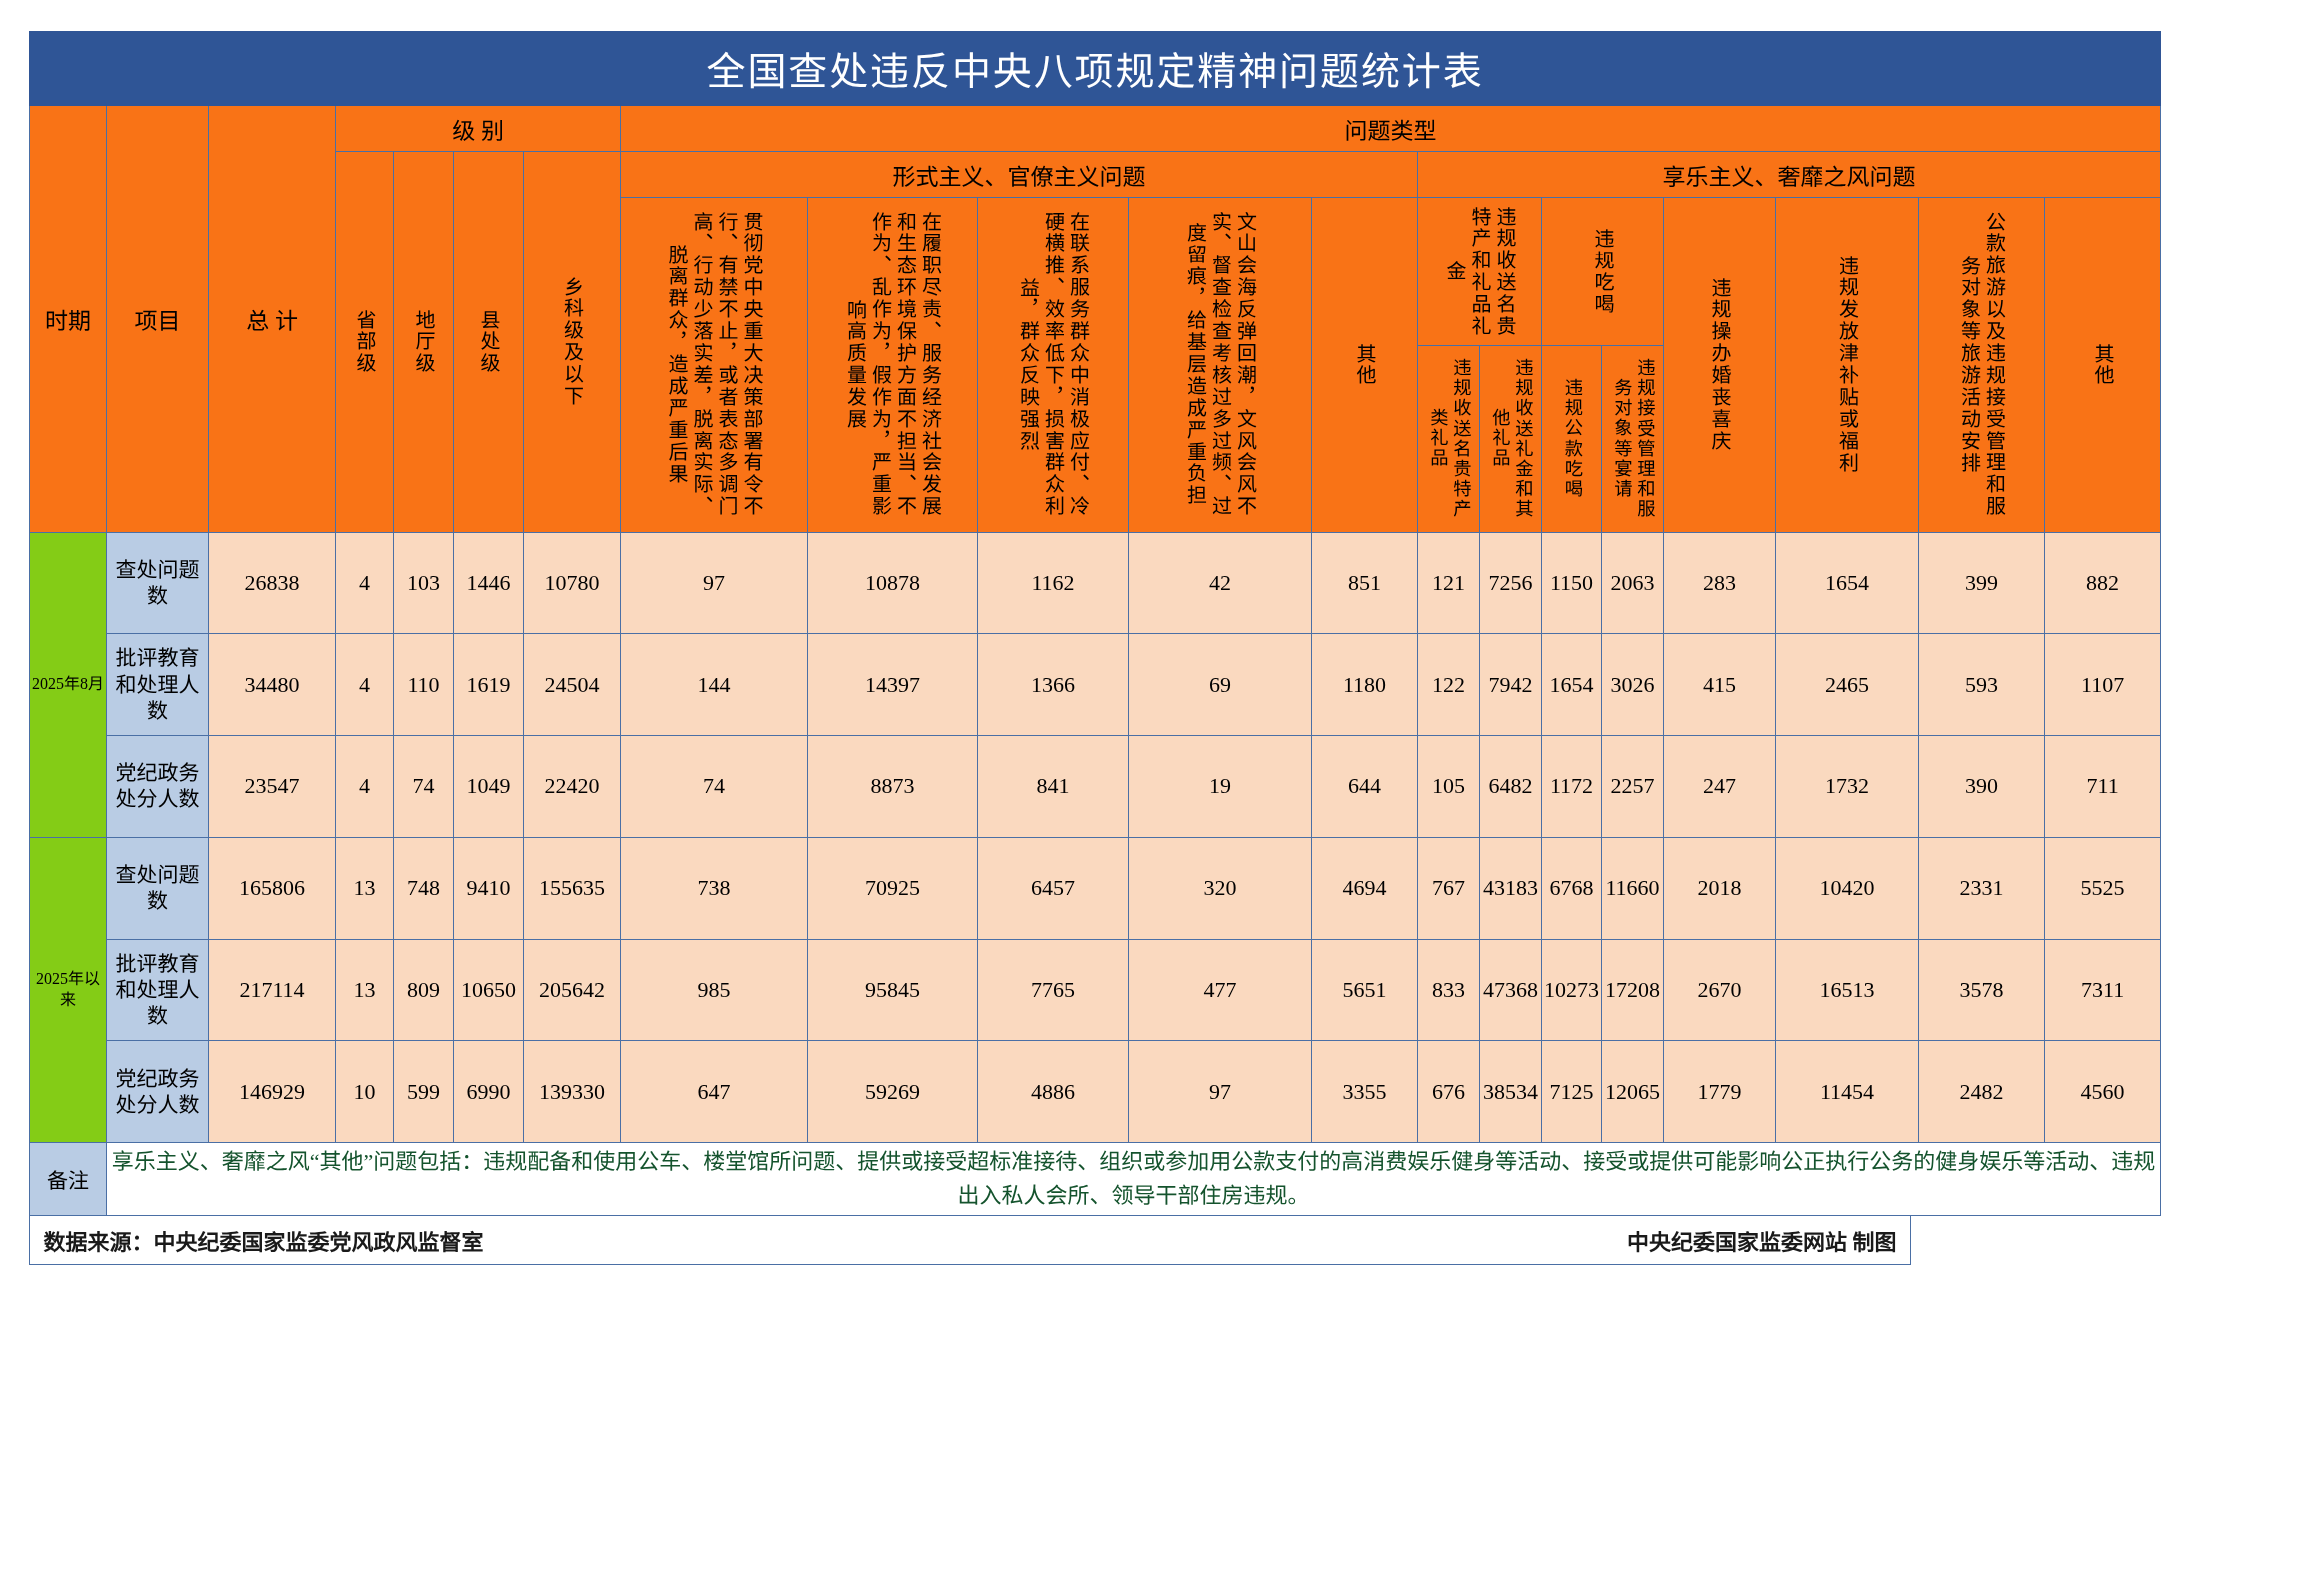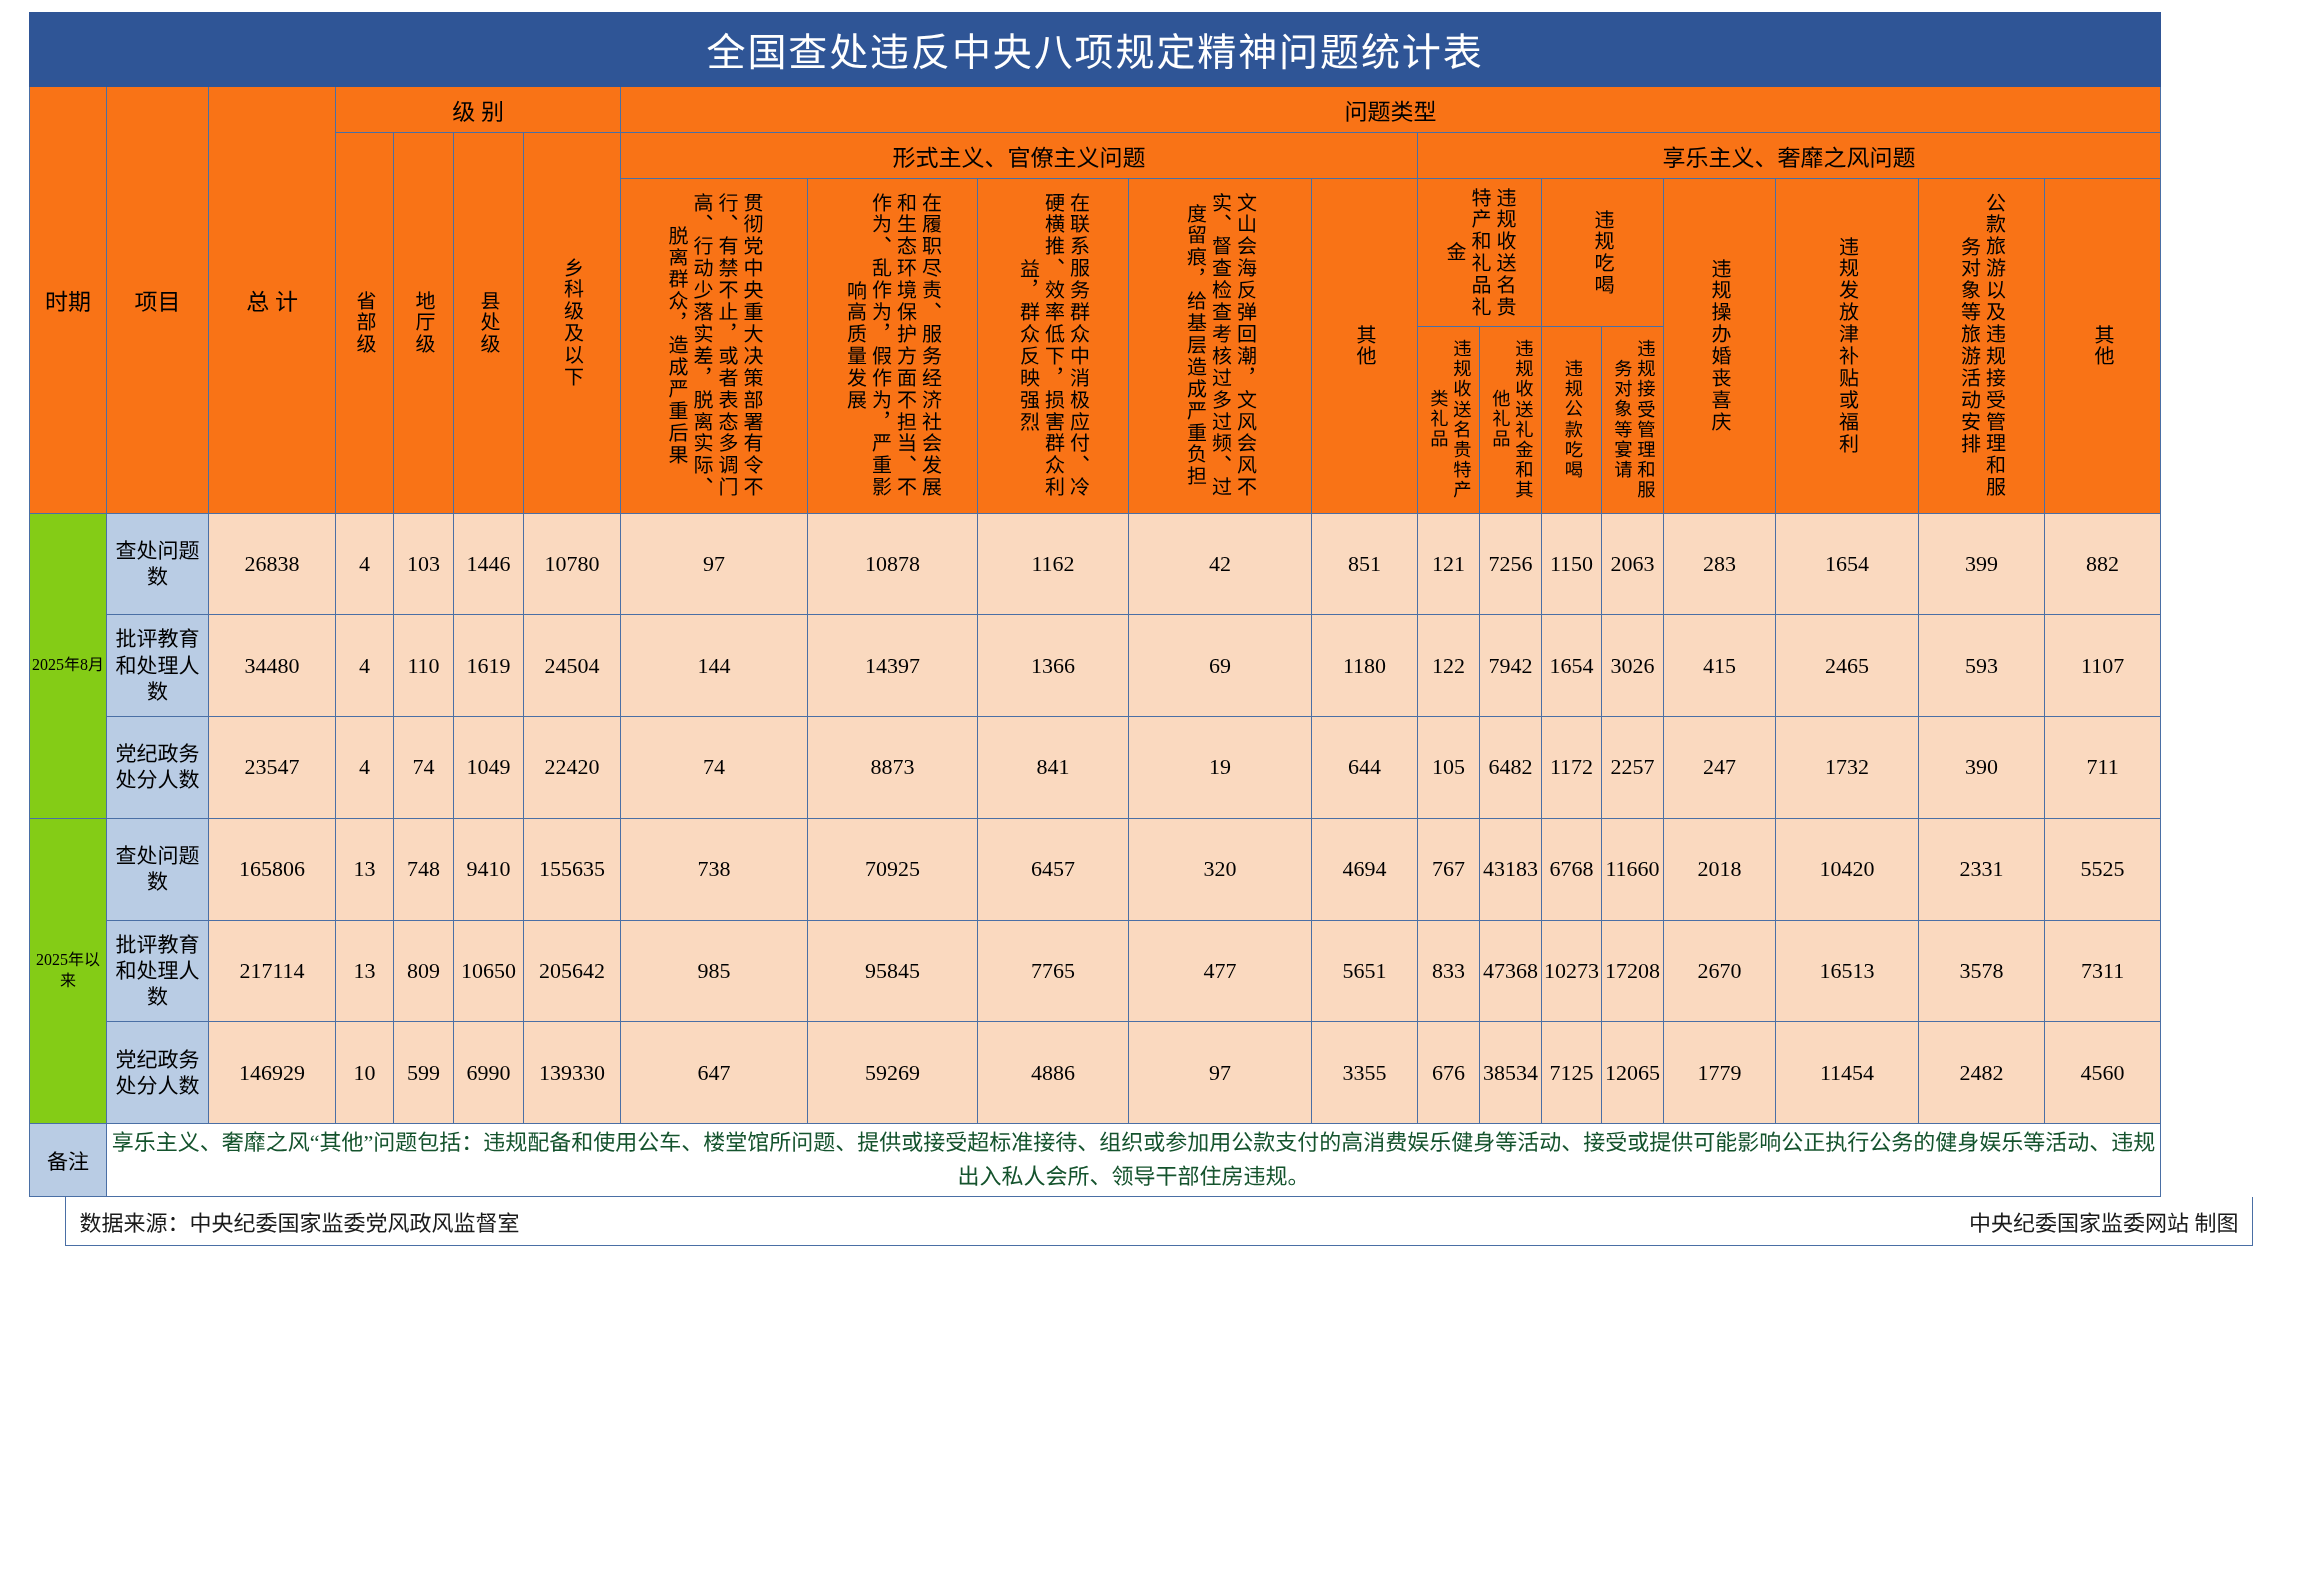--- a/index.html
+++ b/index.html
@@ -17,20 +17,21 @@
     position: relative;
     width: 2311px;
     height: 1589px;
     box-sizing: border-box;
     padding: 11.6px 29px 0 29px;
   }
   table.main {
     border-collapse: collapse;
     table-layout: fixed;
     width: 1998px;
+    margin-top: 19px;
   }
   table.main td, table.main th {
     border: 1px solid #4a6fa5;
     text-align: center;
     vertical-align: middle;
     font-weight: normal;
     padding: 1.9px 1px;
   }
   .title-cell {
     background: #2f5596;
@@ -99,31 +100,30 @@
     font-size: 22px;
     line-height: 1.55;
     padding: 9.7px 17.4px;
     color: #14532d;
     font-family: "Liberation Serif", serif;
   }
   .footer {
     display: flex;
     justify-content: space-between;
     align-items: center;
-    width: 2188px;
+    width: 1882px;
     box-sizing: border-box;
     border: 1px solid #4a6fa5;
     border-top: none;
     padding: 7.7px 13.5px;
     font-size: 22px;
-    font-weight: normal;
+    font-weight: bold;
     color: #1a1a1a;
     font-family: "Liberation Serif", serif;
     background: #ffffff;
-    margin-left: 36px;
   }
   .small-hdr {
     font-size: 18.3px;
   }
 </style>
 </head>
 <body>
 
 <div class="page">
   <table class="main">

